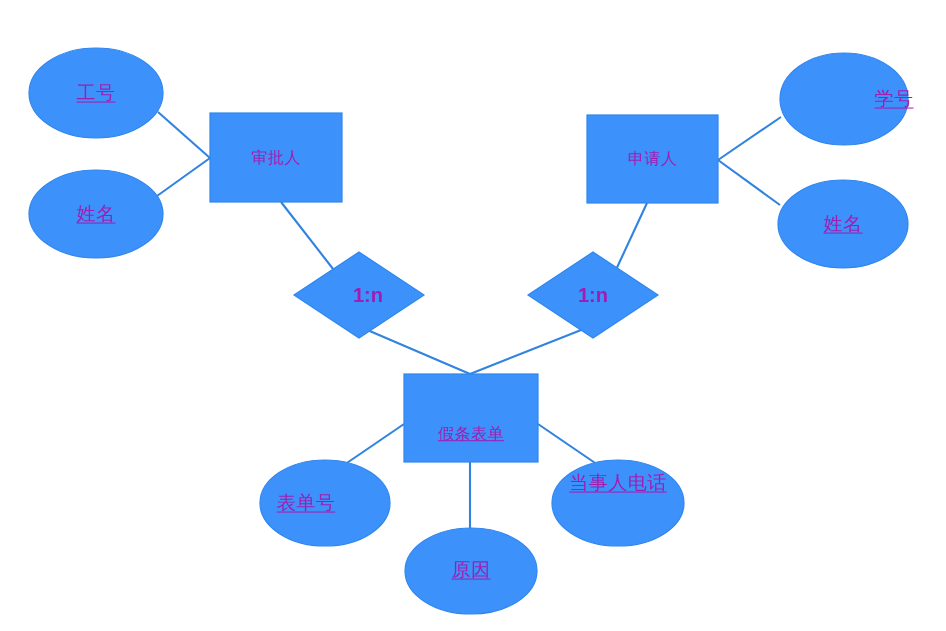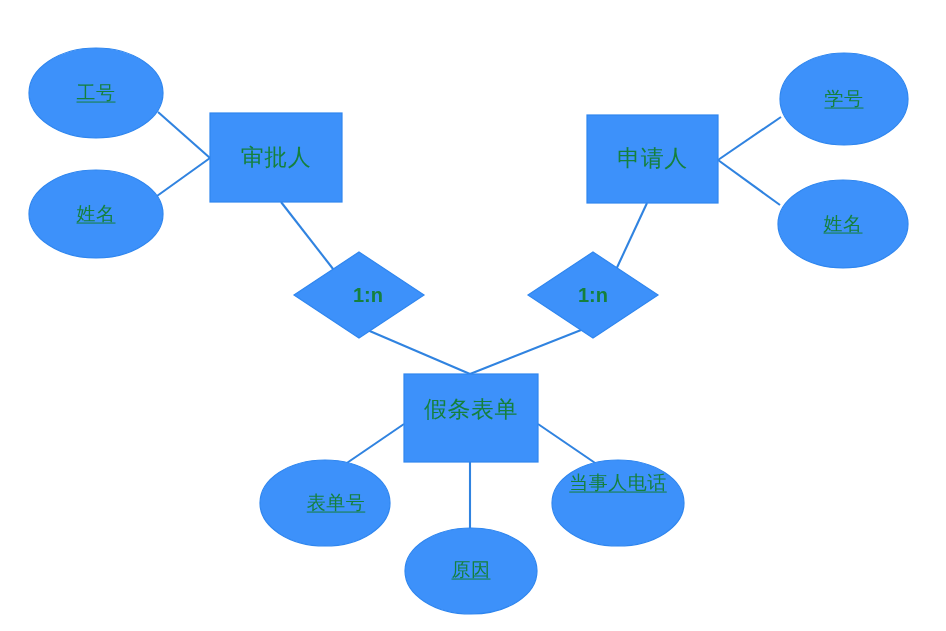--- a/index.html
+++ b/index.html
@@ -33,30 +33,30 @@
     stroke-width: 1.2;
   }
   .edge-line {
     stroke: #3083e0;
     stroke-width: 2.1;
     fill: none;
     stroke-linecap: butt;
   }
   .node-label {
     position: absolute;
-    color: #15803d;
+    color: #a21caf;
     text-align: center;
     white-space: nowrap;
     transform: translate(-50%, -50%);
     pointer-events: none;
     line-height: 1.1;
     letter-spacing: 0.5px;
   }
   .label-entity {
-    font-size: 23px;
+    font-size: 16px;
   }
   .label-attr {
     font-size: 19px;
     text-decoration: underline;
     text-underline-offset: 3px;
   }
   .label-rel {
     font-size: 20px;
     font-weight: 600;
     letter-spacing: 0px;
@@ -93,25 +93,25 @@
         <ellipse cx="843" cy="224" rx="65" ry="44" class="shape-fill"></ellipse>
         <ellipse cx="325" cy="503" rx="65" ry="43" class="shape-fill"></ellipse>
         <ellipse cx="471" cy="571" rx="66" ry="43" class="shape-fill"></ellipse>
         <ellipse cx="618" cy="503" rx="66" ry="43" class="shape-fill"></ellipse>
       </g>
   </svg>
 
   <div id="label-layer">
       <div class="node-label label-entity" style="left: 276px; top: 157.5px;">审批人</div>
       <div class="node-label label-entity" style="left: 652.5px; top: 159px; text-align: right;">申请人</div>
-      <div class="node-label label-entity" style="left: 471px; top: 410px;">假条表单</div>
+      <div class="node-label label-entity" style="left: 471px; top: 434px; text-decoration: underline;">假条表单</div>
       <div class="node-label label-rel" style="left: 368px; top: 295px;">1:n</div>
       <div class="node-label label-rel" style="left: 593px; top: 295px;">1:n</div>
       <div class="node-label label-attr" style="left: 96px; top: 93px;">工号</div>
       <div class="node-label label-attr" style="left: 96px; top: 214px;">姓名</div>
-      <div class="node-label label-attr" style="left: 844px; top: 99px;">学号</div>
+      <div class="node-label label-attr" style="left: 894px; top: 99px;">学号</div>
       <div class="node-label label-attr" style="left: 843px; top: 224px;">姓名</div>
-      <div class="node-label label-attr" style="left: 336px; top: 503px;">表单号</div>
+      <div class="node-label label-attr" style="left: 306px; top: 503px;">表单号</div>
       <div class="node-label label-attr" style="left: 471px; top: 571px; font-family: Liberation Mono, monospace;">原因</div>
       <div class="node-label label-attr" style="left: 618px; top: 483px;">当事人电话</div>
     </div>
 
 </div>
 
 </body></html>

